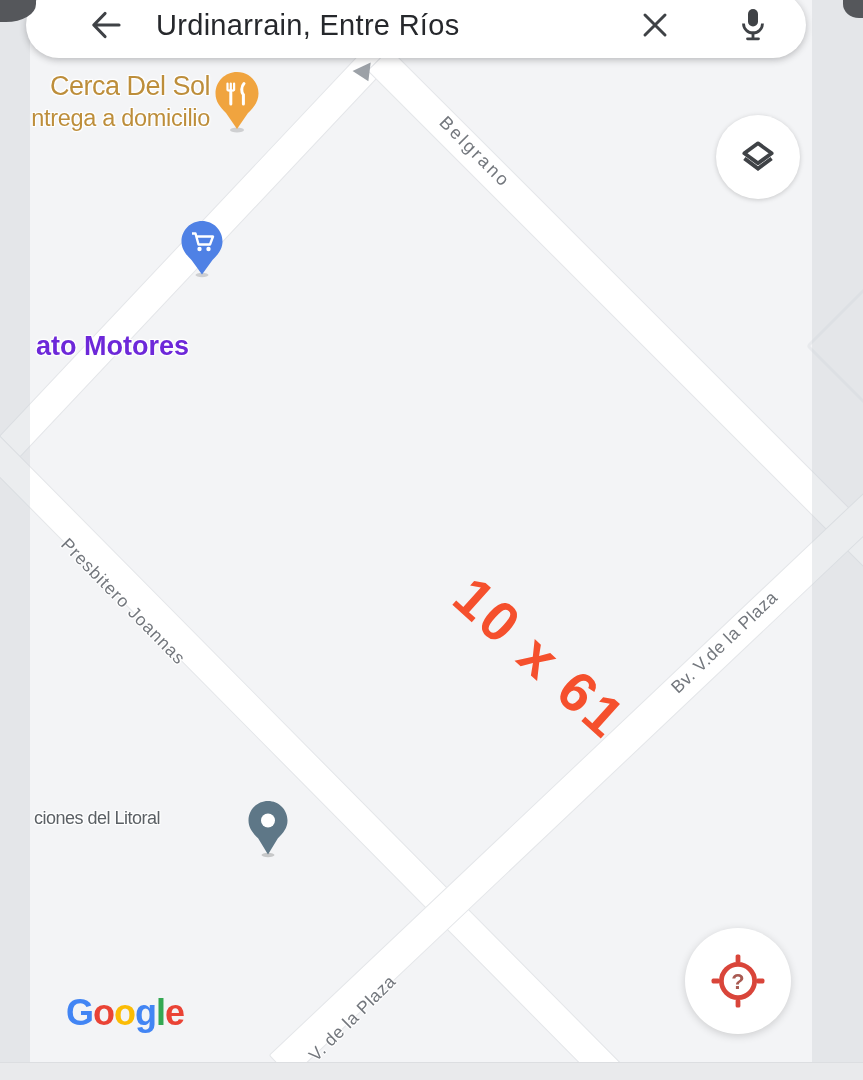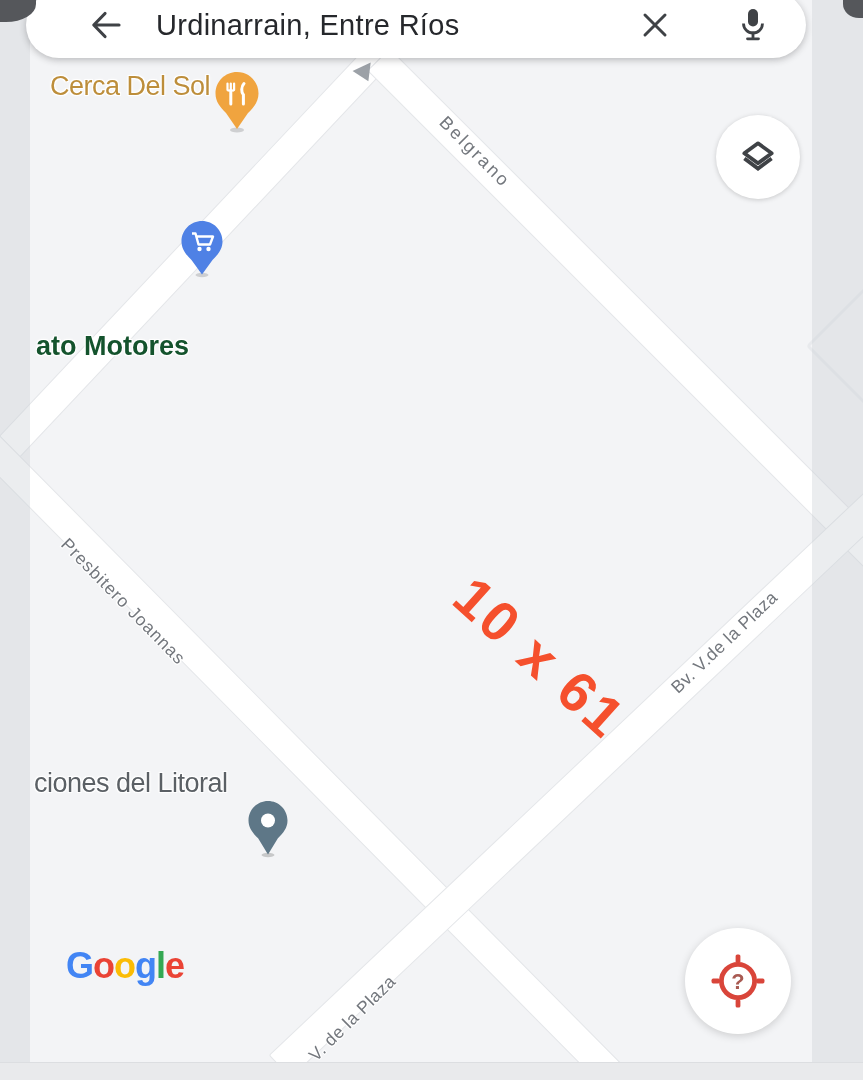--- a/index.html
+++ b/index.html
@@ -40,21 +40,21 @@
   
   .poi-text{position:absolute;z-index:5;white-space:nowrap;
     text-shadow:-1px -1px 0 rgba(255,255,255,.9),1px -1px 0 rgba(255,255,255,.9),
                 -1px 1px 0 rgba(255,255,255,.9),1px 1px 0 rgba(255,255,255,.9),0 0 4px #fff;}
   .poi-cerca{left:0;top:70px;width:210px;text-align:right;}
   .poi-cerca .t{font-size:27px;font-weight:normal;line-height:33px;letter-spacing:-.5px;}
   .poi-cerca .s{font-size:23.5px;line-height:30px;letter-spacing:-.3px;}
   .poi-ato{left:36px;top:330px;}
   .poi-ato .t{font-size:27px;font-weight:bold;line-height:33px;}
   .poi-ato .s{font-size:22px;line-height:28px;margin-left:6px;letter-spacing:-.3px;}
-  .poi-litoral{left:34px;top:768px;font-size:27px;letter-spacing:-.5px;}
+  .poi-litoral{left:34px;top:808px;font-size:18px;letter-spacing:-.5px;}
   .pin{position:absolute;z-index:5;}
   
   .annotation{position:absolute;left:430px;top:560px;width:220px;height:195px;z-index:5;
     display:flex;align-items:center;justify-content:center;}
   .annotation span{font-size:56px;font-weight:bold;letter-spacing:3px;white-space:nowrap;
     transform:rotate(42deg);text-shadow:0 0 2px rgba(255,255,255,.4);}
   
   .search-pill{position:absolute;left:26px;top:-8px;width:780px;height:66px;background:#fff;
     border-radius:33px;box-shadow:0 2px 7px rgba(32,33,36,.28);z-index:10;}
   .search-pill .abs{position:absolute;top:16px;display:flex;align-items:center;justify-content:center;}
@@ -62,21 +62,21 @@
   .clear-btn{left:612px;width:34px;height:34px;}
   .mic-btn{left:712px;width:30px;height:34px;}
   .query{position:absolute;left:130px;top:0;height:66px;display:flex;align-items:center;
     font-size:29px;color:#26282C;letter-spacing:.3px;white-space:nowrap;}
   
   .fab{position:absolute;background:#fff;border-radius:50%;z-index:9;
     display:flex;align-items:center;justify-content:center;}
   .layers-btn{left:716px;top:115px;width:84px;height:84px;box-shadow:0 1px 5px rgba(0,0,0,.18);}
   .locate-btn{left:685px;top:928px;width:106px;height:106px;box-shadow:0 2px 8px rgba(0,0,0,.16);}
   
-  .google-logo{position:absolute;left:66px;top:945px;z-index:7;font-size:36px;font-weight:bold;
+  .google-logo{position:absolute;left:66px;top:992px;z-index:7;font-size:36px;font-weight:bold;
     letter-spacing:-1px;white-space:nowrap;text-align:right;}
 </style>
 </head>
 <body>
 
 <div id="screen">
 
   <div class="road road-1"></div>
   <div class="road road-2"></div>
   <div class="road road-3"></div>
@@ -88,39 +88,40 @@
   <div class="edge-band right"></div>
   <div class="bottom-strip"></div>
 
   <div class="street-label lbl-belgrano" style="color: rgb(115, 119, 125);">Belgrano</div>
   <div class="street-label lbl-pj" style="color: rgb(115, 119, 125);">Presbitero Joannas</div>
   <div class="street-label lbl-bv" style="color: rgb(115, 119, 125);">Bv. V.de la Plaza</div>
   <div class="street-label lbl-vplaza" style="color: rgb(115, 119, 125);">V. de la Plaza</div>
 
   <div class="poi-text poi-cerca" style="color: rgb(189, 142, 59);">
     <div class="t">Cerca Del Sol</div>
+    <div class="s">ntrega a domicilio</div>
   </div>
   <svg class="pin" style="left: 214px; top: 71px; color: rgb(240, 164, 63);" width="46" height="62" viewBox="0 0 46 62">
     <ellipse cx="23" cy="59" rx="7" ry="2.4" fill="rgba(0,0,0,.15)"></ellipse>
     <path d="M23 1C11 1 1.5 10.5 1.5 22.5c0 8 4.5 13.6 10.5 19.5L23 58l11-16c6-5.9 10.5-11.5 10.5-19.5C44.5 10.5 35 1 23 1Z" fill="currentColor"></path>
     <path d="M13.5 12.5v6.5M16.8 12.5v6.5M20.1 12.5v6.5" stroke="#fff" stroke-width="2.2" stroke-linecap="round" fill="none"></path>
     <path d="M13.5 19.5h6.6" stroke="#fff" stroke-width="2.2" fill="none"></path>
     <path d="M16.8 19.5V33" stroke="#fff" stroke-width="3" stroke-linecap="round" fill="none"></path>
     <path d="M30 12.5c-2.8 3-3 8.5-.6 11.2L29.4 33" stroke="#fff" stroke-width="3" stroke-linecap="round" fill="none"></path>
   </svg>
 
   <svg class="pin" style="left: 180px; top: 220px; color: rgb(79, 129, 229);" width="44" height="58" viewBox="0 0 44 58">
     <ellipse cx="22" cy="55" rx="6.5" ry="2.2" fill="rgba(0,0,0,.15)"></ellipse>
     <path d="M22 1C10.7 1 1.5 10 1.5 21.5c0 7.6 4.3 12.8 10 18.5L22 54.5 32.5 40c5.7-5.7 10-10.9 10-18.5C42.5 10 33.3 1 22 1Z" fill="currentColor"></path>
     <path d="M12 13.5h3.5l3 11h11.5l3-8H16.5" fill="none" stroke="#fff" stroke-width="2.4" stroke-linejoin="round"></path>
     <circle cx="19.5" cy="29" r="2.2" fill="#fff"></circle>
     <circle cx="28.5" cy="29" r="2.2" fill="#fff"></circle>
   </svg>
 
-  <div class="poi-text poi-ato" style="color: #14532d;">
+  <div class="poi-text poi-ato" style="color: #6d28d9;">
     <div class="t">ato Motores</div>
   </div>
 
   <div class="poi-text poi-litoral" style="color: rgb(91, 96, 101);">ciones del Litoral</div>
   <svg class="pin" style="left: 247px; top: 800px; color: rgb(94, 119, 135);" width="42" height="58" viewBox="0 0 42 58">
     <ellipse cx="21" cy="55" rx="6.5" ry="2.2" fill="rgba(0,0,0,.18)"></ellipse>
     <path d="M21 1C10.2 1 1.5 9.7 1.5 20.5c0 7.3 4.1 12.3 9.6 17.8L21 54.5l9.9-16.2c5.5-5.5 9.6-10.5 9.6-17.8C40.5 9.7 31.8 1 21 1Z" fill="currentColor"></path>
     <circle cx="21" cy="20.5" r="7" fill="#fff"></circle>
   </svg>
 

